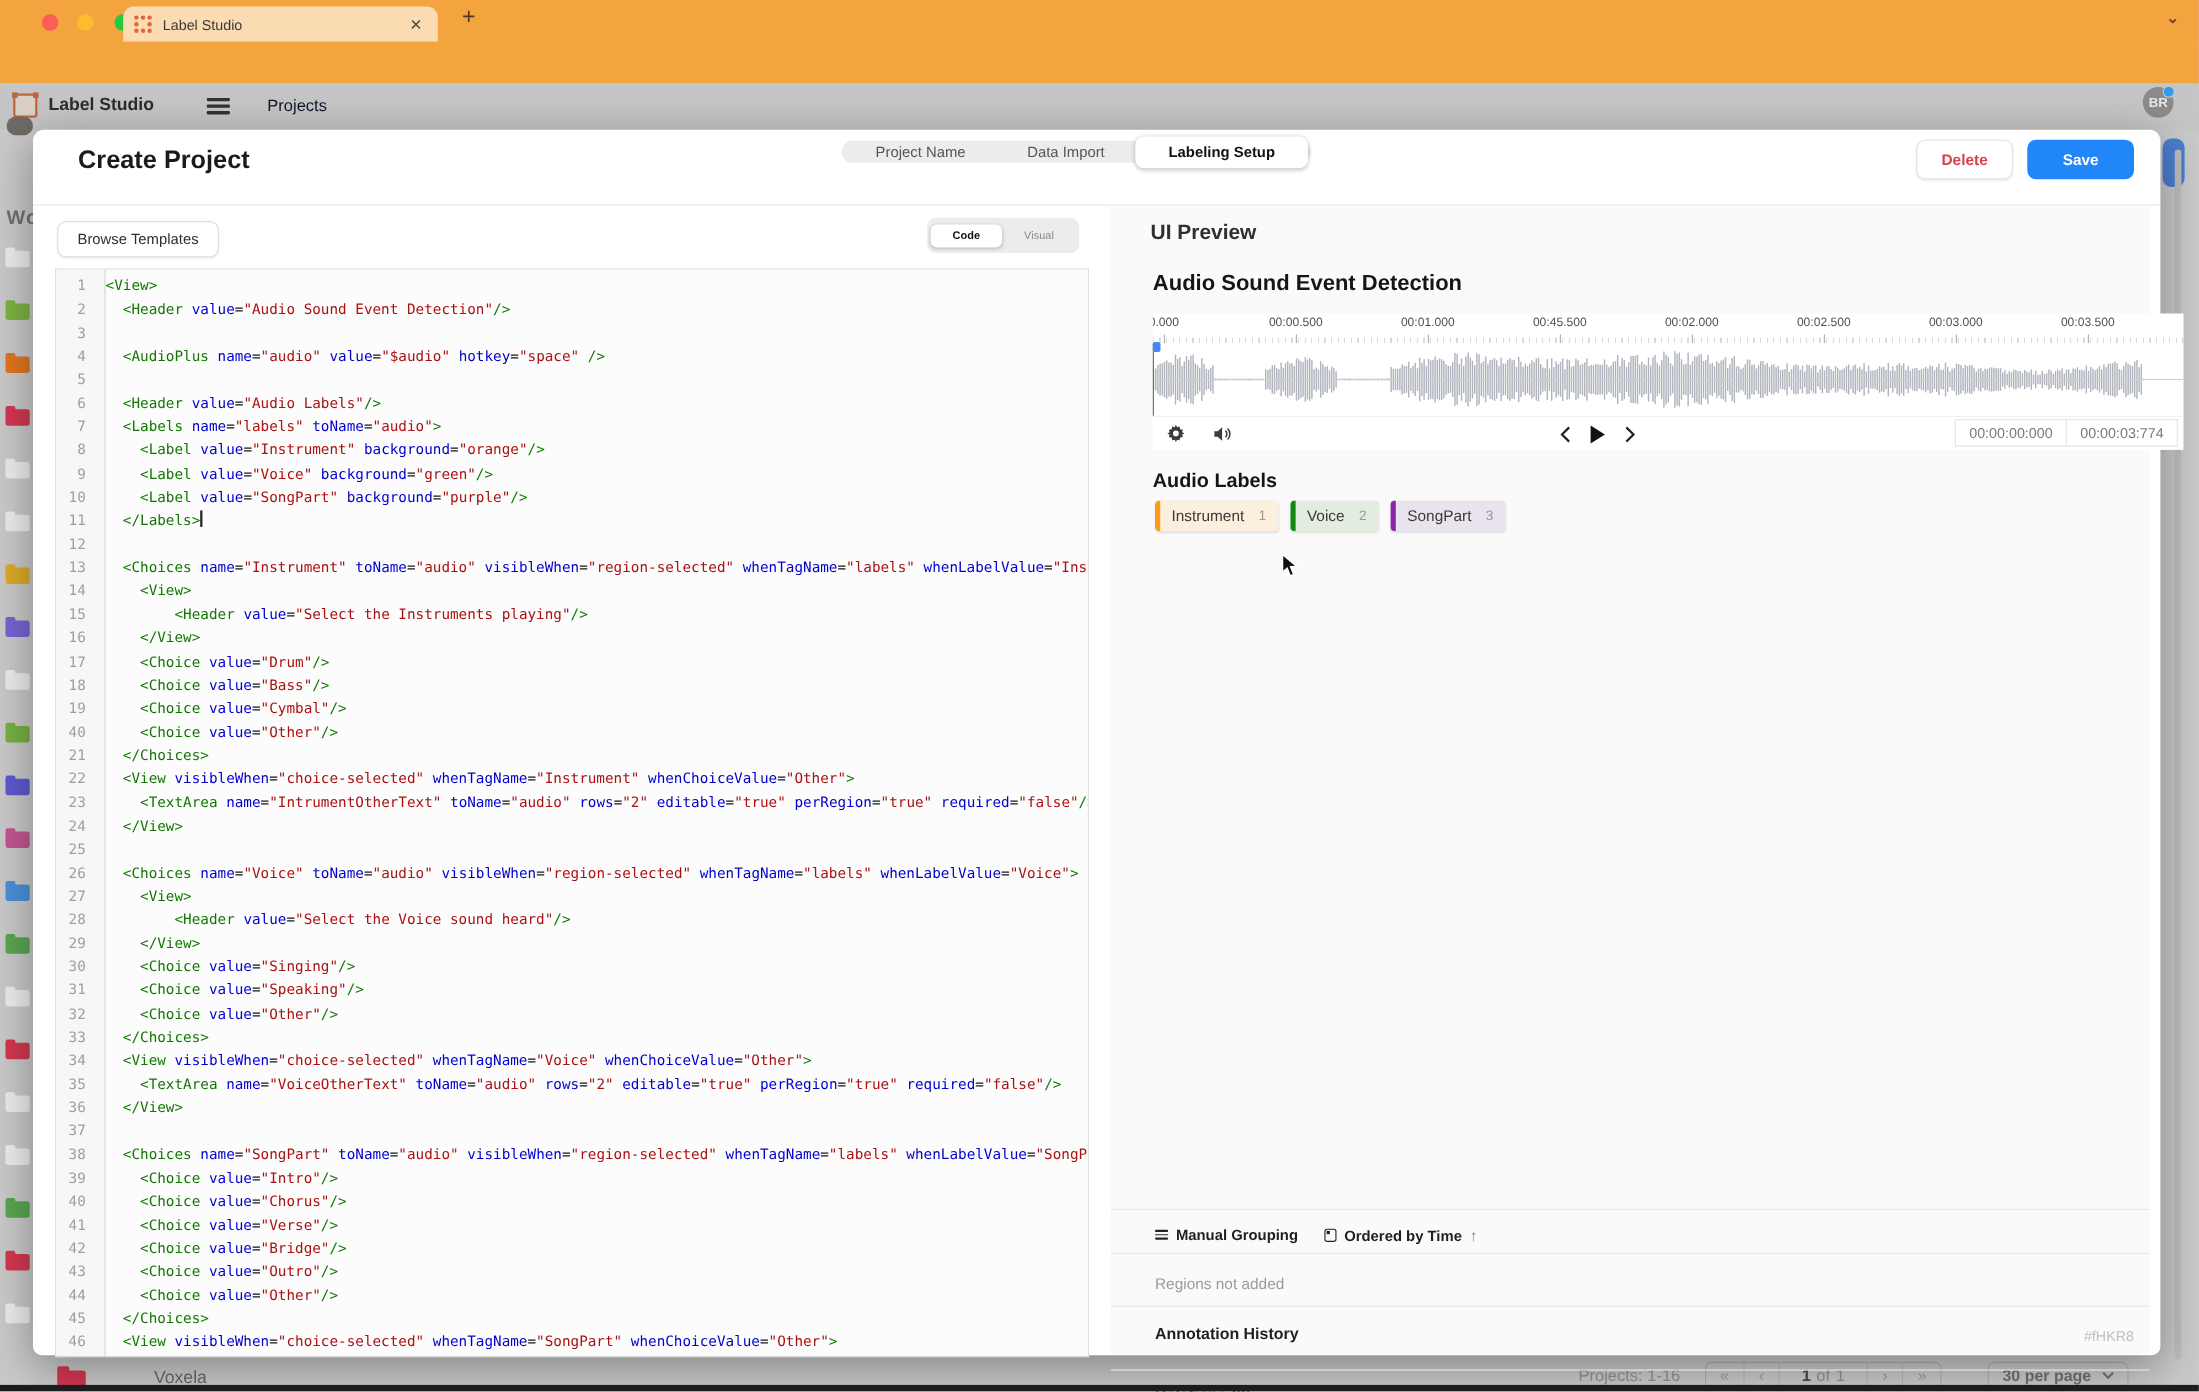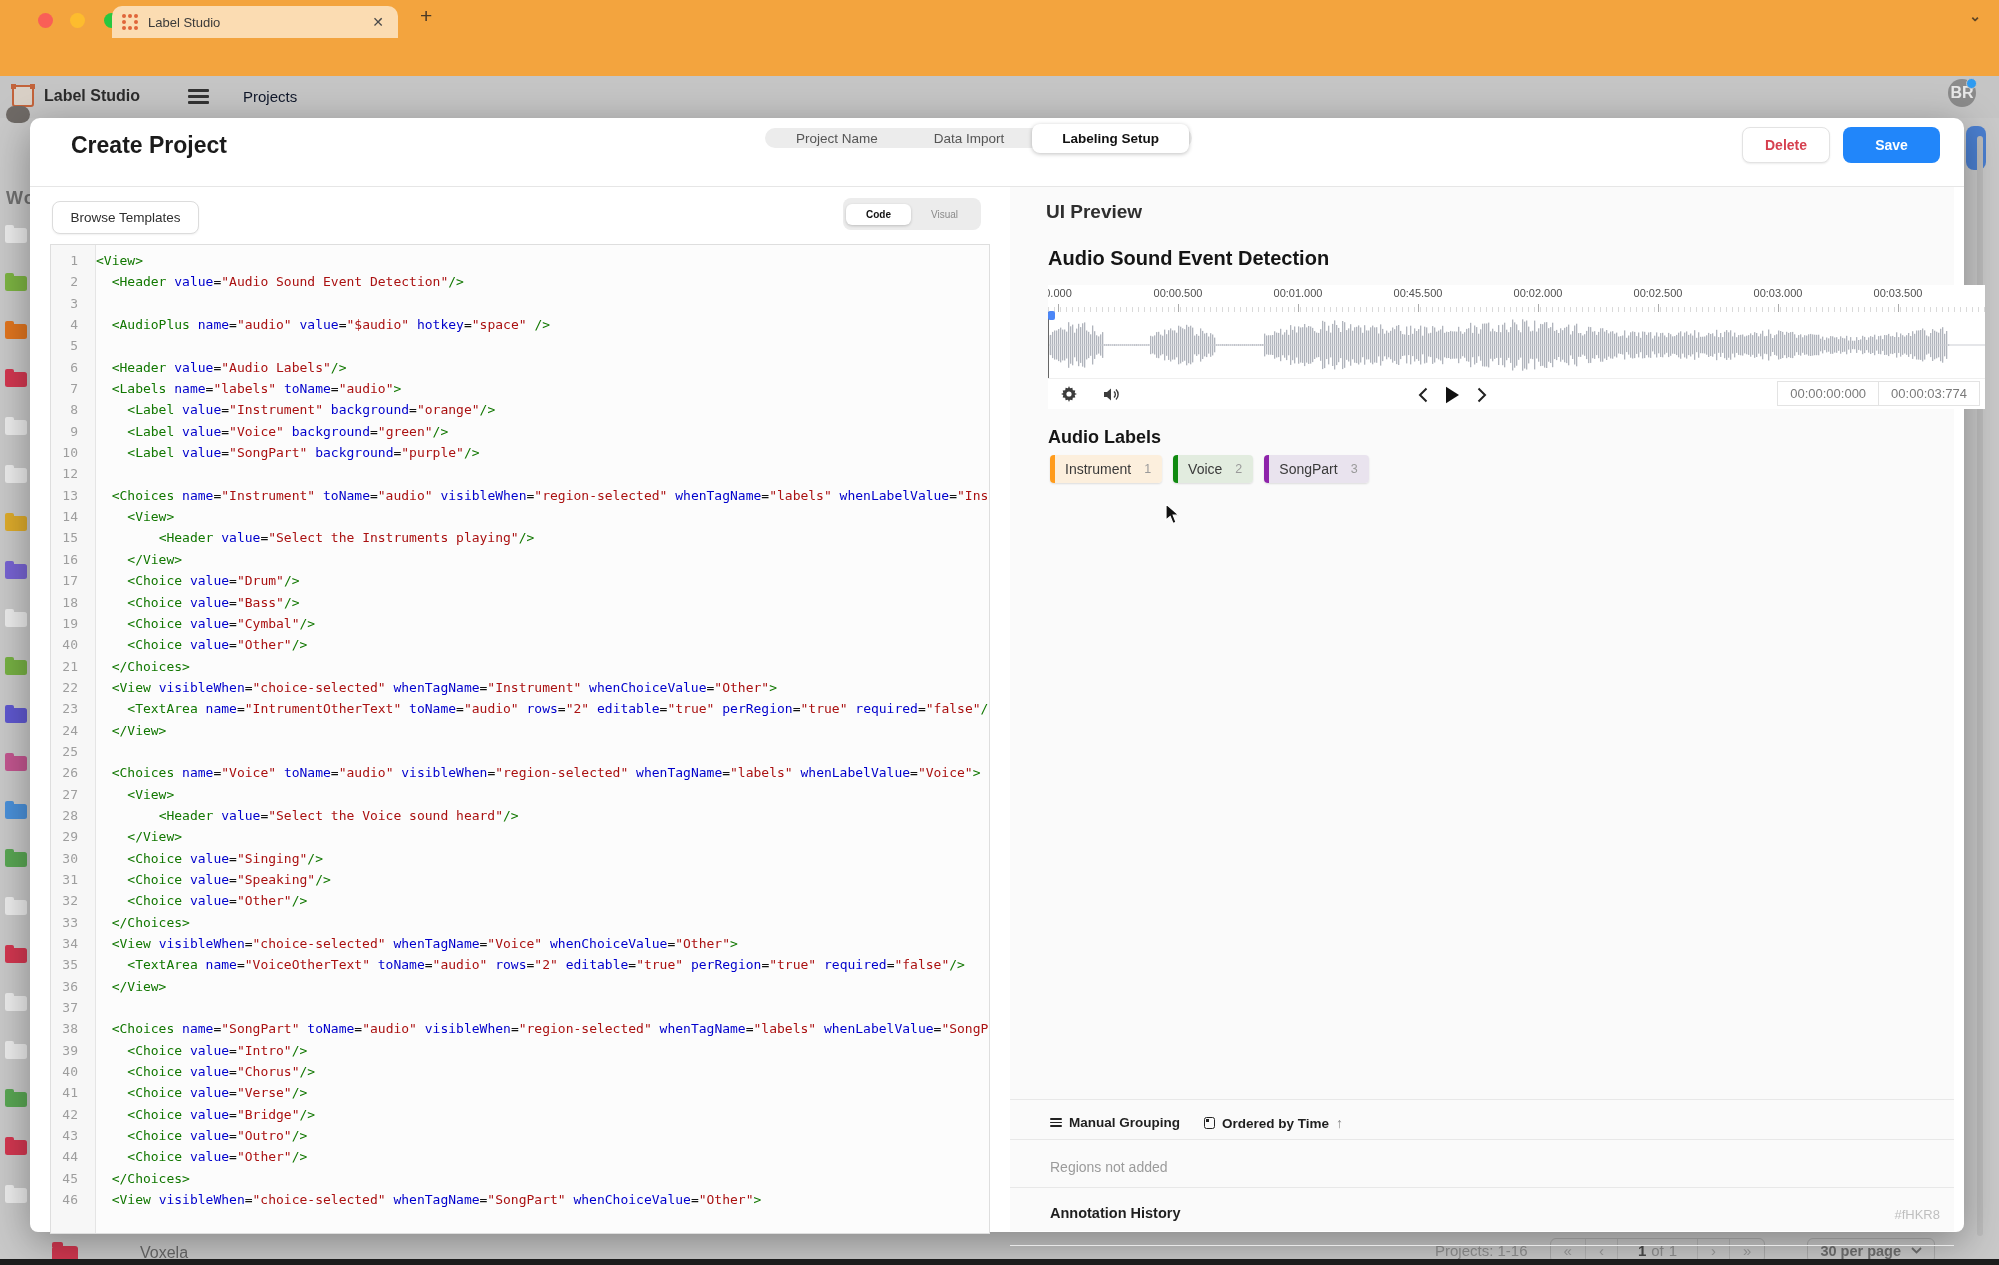--- a/index.html
+++ b/index.html
@@ -33,21 +33,21 @@
 
   
   .underlay{position:absolute;left:0;top:76px;width:100%;height:1189px;background:#c9c9c9;}
   .appheader{position:absolute;left:0;top:0;width:100%;height:42px;background:#c5c5c5;}
   .ls-logo{position:absolute;left:12px;top:9px;width:22px;height:22px;border:2.5px solid #c2633b;border-radius:3px;background:#d9d0c6;}
   .ls-logo i{position:absolute;width:5px;height:5px;background:#c2633b;top:-3px;}
   .brand{position:absolute;left:44px;top:11px;font-size:16px;font-weight:bold;color:#2c2c2c;}
   .hamburger{position:absolute;left:188px;top:13px;width:21px;}
   .hamburger i{display:block;height:2.5px;background:#333;margin-bottom:3.5px;border-radius:1px;}
   .nav-projects{position:absolute;left:243px;top:12px;font-size:15px;color:#0f172a;}
-  .br-avatar{position:absolute;left:1948px;top:3px;width:28px;height:28px;border-radius:50%;background:#8b8b8b;color:#e8e8e8;font-size:16px;font-weight:bold;display:flex;align-items:center;justify-content:center;}
+  .br-avatar{position:absolute;left:1948px;top:3px;width:28px;height:28px;border-radius:50%;background:#8b8b8b;color:#e8e8e8;font-size:12px;font-weight:bold;display:flex;align-items:center;justify-content:center;}
   .br-avatar::after{content:'';position:absolute;right:-1px;top:-1px;width:9px;height:9px;border-radius:50%;background:#2f9bf0;border:1.5px solid #c5c5c5;}
   .sliver-oval{position:absolute;left:6px;top:30px;width:24px;height:17px;border-radius:9px;background:#6f6a66;}
   .ws-label{position:absolute;left:6px;top:112px;font-size:18px;font-weight:bold;color:#707070;letter-spacing:1px;}
   .folder{position:absolute;left:5px;width:22px;height:15px;border-radius:2.5px;}
   .folder::before{content:'';position:absolute;top:-3.5px;left:0;width:9px;height:5px;border-radius:2px 2px 0 0;background:inherit;}
   .blue-sliver{position:absolute;left:1966px;top:50px;width:20px;height:44px;border-radius:8px;background:#4b7fd0;}
   .scroll-strip{position:absolute;left:1977px;top:60px;width:6px;height:1100px;background:#bdbdbd;border-radius:3px;}
   .voxela-folder{position:absolute;left:52px;top:1170px;width:26px;height:17px;border-radius:3px;background:#d23750;}
   .voxela-folder::before{content:'';position:absolute;top:-4px;left:0;width:11px;height:5px;border-radius:2px 2px 0 0;background:inherit;}
   .voxela-label{position:absolute;left:140px;top:1168px;font-size:16px;color:#686868;}
@@ -275,20 +275,21 @@
         <div class="code-line"><span class="ln">1</span><span class="lc"><span class="tk-tag">&lt;View&gt;</span></span></div>
         <div class="code-line"><span class="ln">2</span><span class="lc"><span>  </span><span class="tk-tag">&lt;Header</span><span> </span><span class="tk-attr">value</span><span>=</span><span class="tk-str">"Audio Sound Event Detection"</span><span class="tk-tag">/&gt;</span></span></div>
         <div class="code-line"><span class="ln">3</span><span class="lc"></span></div>
         <div class="code-line"><span class="ln">4</span><span class="lc"><span>  </span><span class="tk-tag">&lt;AudioPlus</span><span> </span><span class="tk-attr">name</span><span>=</span><span class="tk-str">"audio"</span><span> </span><span class="tk-attr">value</span><span>=</span><span class="tk-str">"$audio"</span><span> </span><span class="tk-attr">hotkey</span><span>=</span><span class="tk-str">"space"</span><span> </span><span class="tk-tag">/&gt;</span></span></div>
         <div class="code-line"><span class="ln">5</span><span class="lc"></span></div>
         <div class="code-line"><span class="ln">6</span><span class="lc"><span>  </span><span class="tk-tag">&lt;Header</span><span> </span><span class="tk-attr">value</span><span>=</span><span class="tk-str">"Audio Labels"</span><span class="tk-tag">/&gt;</span></span></div>
         <div class="code-line"><span class="ln">7</span><span class="lc"><span>  </span><span class="tk-tag">&lt;Labels</span><span> </span><span class="tk-attr">name</span><span>=</span><span class="tk-str">"labels"</span><span> </span><span class="tk-attr">toName</span><span>=</span><span class="tk-str">"audio"</span><span class="tk-tag">&gt;</span></span></div>
         <div class="code-line"><span class="ln">8</span><span class="lc"><span>    </span><span class="tk-tag">&lt;Label</span><span> </span><span class="tk-attr">value</span><span>=</span><span class="tk-str">"Instrument"</span><span> </span><span class="tk-attr">background</span><span>=</span><span class="tk-str">"orange"</span><span class="tk-tag">/&gt;</span></span></div>
         <div class="code-line"><span class="ln">9</span><span class="lc"><span>    </span><span class="tk-tag">&lt;Label</span><span> </span><span class="tk-attr">value</span><span>=</span><span class="tk-str">"Voice"</span><span> </span><span class="tk-attr">background</span><span>=</span><span class="tk-str">"green"</span><span class="tk-tag">/&gt;</span></span></div>
         <div class="code-line"><span class="ln">10</span><span class="lc"><span>    </span><span class="tk-tag">&lt;Label</span><span> </span><span class="tk-attr">value</span><span>=</span><span class="tk-str">"SongPart"</span><span> </span><span class="tk-attr">background</span><span>=</span><span class="tk-str">"purple"</span><span class="tk-tag">/&gt;</span></span></div>
+        <div class="code-line"><span class="ln">11</span><span class="lc"><span>  </span><span class="tk-tag">&lt;/Labels&gt;</span><span class="caret"></span></span></div>
         <div class="code-line"><span class="ln">12</span><span class="lc"></span></div>
         <div class="code-line"><span class="ln">13</span><span class="lc"><span>  </span><span class="tk-tag">&lt;Choices</span><span> </span><span class="tk-attr">name</span><span>=</span><span class="tk-str">"Instrument"</span><span> </span><span class="tk-attr">toName</span><span>=</span><span class="tk-str">"audio"</span><span> </span><span class="tk-attr">visibleWhen</span><span>=</span><span class="tk-str">"region-selected"</span><span> </span><span class="tk-attr">whenTagName</span><span>=</span><span class="tk-str">"labels"</span><span> </span><span class="tk-attr">whenLabelValue</span><span>=</span><span class="tk-str">"Instrument"</span></span></div>
         <div class="code-line"><span class="ln">14</span><span class="lc"><span>    </span><span class="tk-tag">&lt;View&gt;</span></span></div>
         <div class="code-line"><span class="ln">15</span><span class="lc"><span>        </span><span class="tk-tag">&lt;Header</span><span> </span><span class="tk-attr">value</span><span>=</span><span class="tk-str">"Select the Instruments playing"</span><span class="tk-tag">/&gt;</span></span></div>
         <div class="code-line"><span class="ln">16</span><span class="lc"><span>    </span><span class="tk-tag">&lt;/View&gt;</span></span></div>
         <div class="code-line"><span class="ln">17</span><span class="lc"><span>    </span><span class="tk-tag">&lt;Choice</span><span> </span><span class="tk-attr">value</span><span>=</span><span class="tk-str">"Drum"</span><span class="tk-tag">/&gt;</span></span></div>
         <div class="code-line"><span class="ln">18</span><span class="lc"><span>    </span><span class="tk-tag">&lt;Choice</span><span> </span><span class="tk-attr">value</span><span>=</span><span class="tk-str">"Bass"</span><span class="tk-tag">/&gt;</span></span></div>
         <div class="code-line"><span class="ln">19</span><span class="lc"><span>    </span><span class="tk-tag">&lt;Choice</span><span> </span><span class="tk-attr">value</span><span>=</span><span class="tk-str">"Cymbal"</span><span class="tk-tag">/&gt;</span></span></div>
         <div class="code-line"><span class="ln">40</span><span class="lc"><span>    </span><span class="tk-tag">&lt;Choice</span><span> </span><span class="tk-attr">value</span><span>=</span><span class="tk-str">"Other"</span><span class="tk-tag">/&gt;</span></span></div>
         <div class="code-line"><span class="ln">21</span><span class="lc"><span>  </span><span class="tk-tag">&lt;/Choices&gt;</span></span></div>

